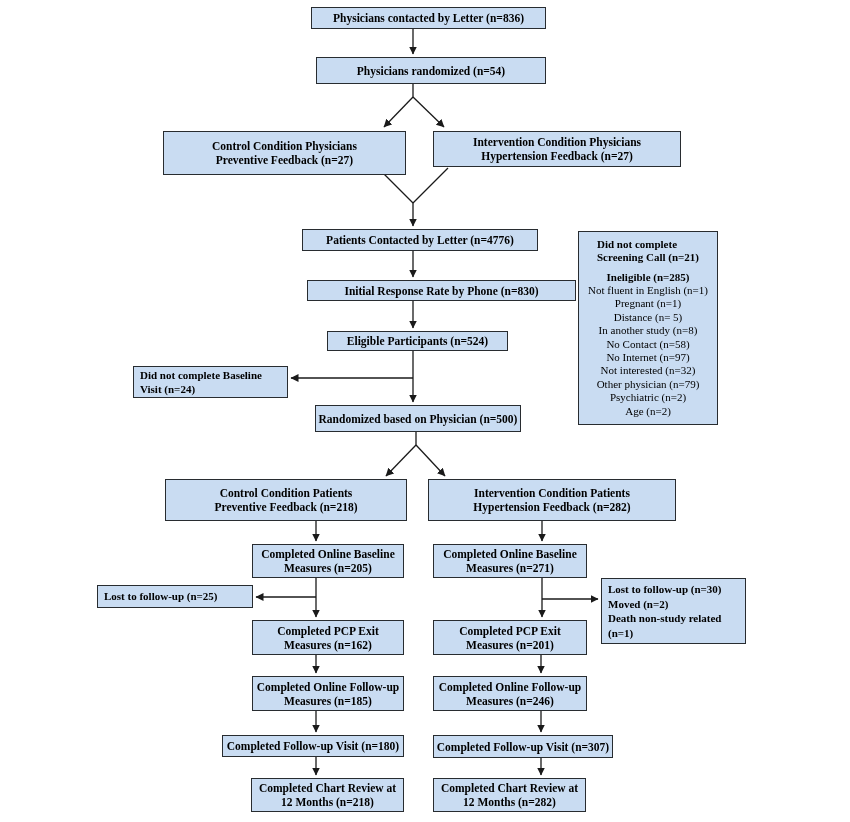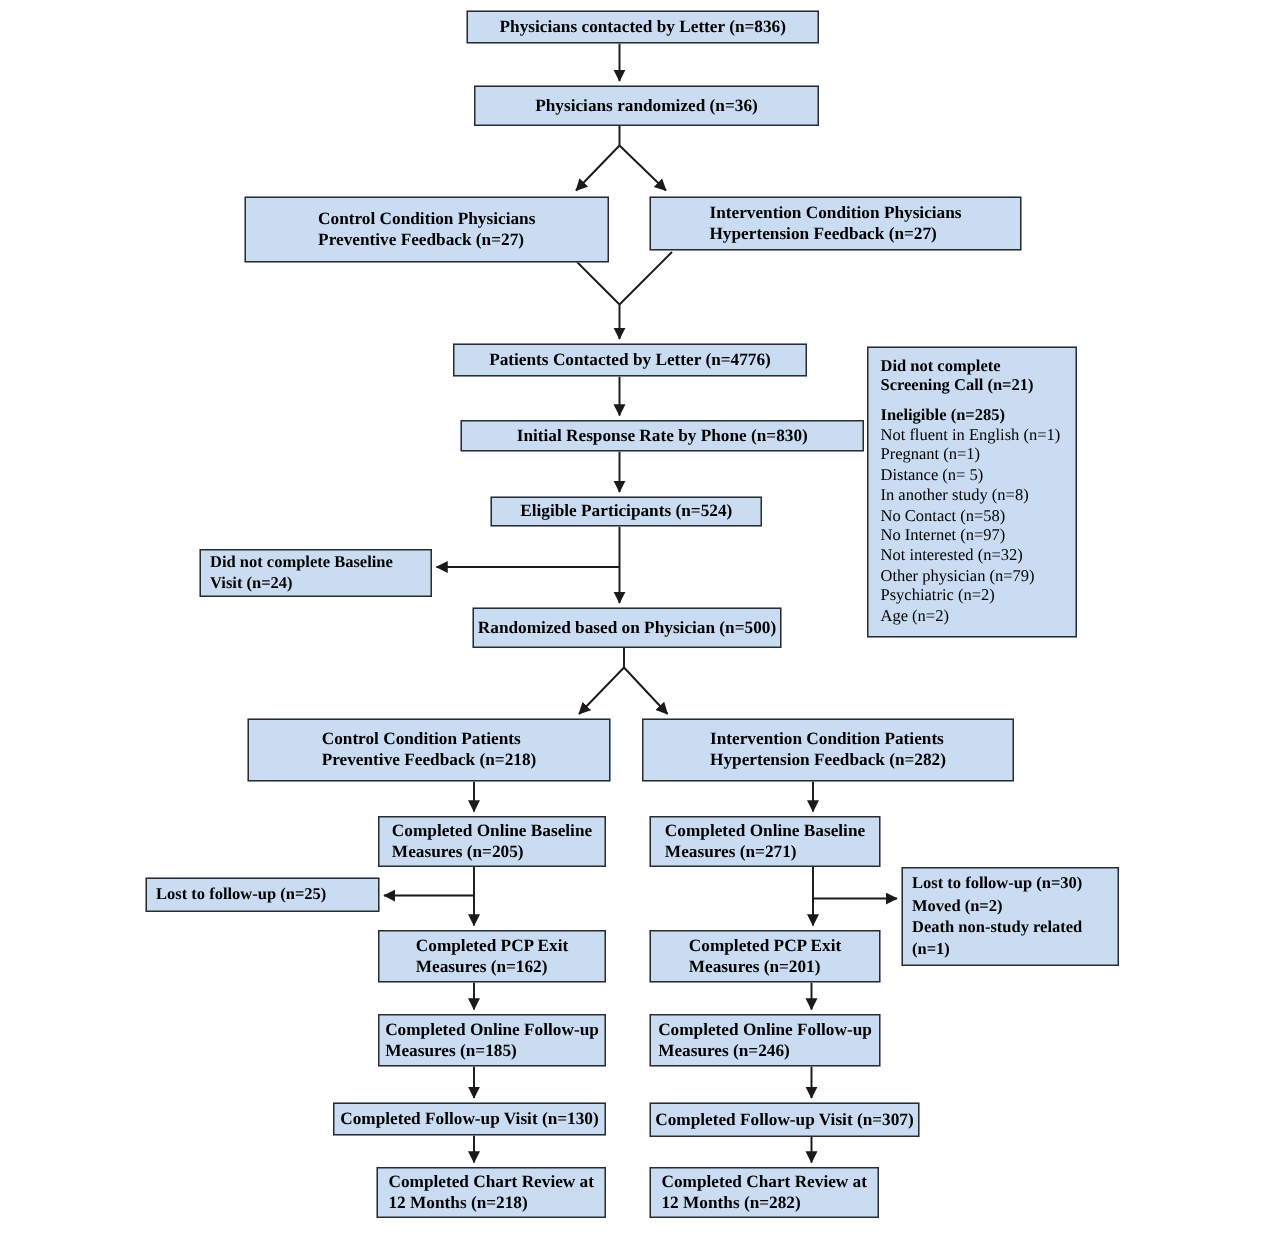--- a/index.html
+++ b/index.html
@@ -15,29 +15,29 @@
     position:relative;width:850px;height:822px;background:var(--background);
     font-family:"Liberation Serif","DejaVu Serif",serif;color:var(--text);
     overflow:hidden;
   }
   #arrows{position:absolute;left:0;top:0;}
   #arrows line{stroke:var(--arrow);stroke-width:1.3;}
   #arrows marker path{fill:var(--arrow);}
   .box{
     position:absolute;background:var(--box-fill);border:1.5px solid var(--box-border);
     display:flex;align-items:center;justify-content:center;
-    font-weight:bold;font-size:11.5px;line-height:14px;text-align:left;
+    font-weight:bold;font-size:11.5px;line-height:14px;text-align:center;
   }
   .box span,.box div{white-space:pre-line;}
   .note{
     font-weight:bold;justify-content:flex-start;text-align:left;
     padding:2px 6px;font-size:11px;line-height:14.5px;
   }
   .screening{
-    flex-direction:column;align-items:flex-start;justify-content:flex-start;
+    flex-direction:column;align-items:center;justify-content:flex-start;
     padding:6px 8px;font-size:11px;line-height:13.4px;font-weight:normal;text-align:left;
   }
   .screening .bold{font-weight:bold;}
   .screening .gap{height:13px;}
 </style>
 </head>
 <body>
 
 <div id="canvas">
 
@@ -94,21 +94,21 @@
       <line x1="541" y1="711" x2="541" y2="732" marker-end="url(#ah)"></line>
       <line x1="541" y1="758" x2="541" y2="775" marker-end="url(#ah)"></line>
     </g>
   </svg>
 
   <div class="box" style="left:311px;top:7px;width:235px;height:22px">
     <span>Physicians contacted by Letter (n=836)</span>
   </div>
 
   <div class="box" style="left:316px;top:57px;width:230px;height:27px">
-    <span>Physicians randomized (n=36)</span>
+    <span>Physicians randomized (n=54)</span>
   </div>
 
   <div class="box" style="left:163px;top:131px;width:243px;height:44px">
     <span>Control Condition Physicians
 Preventive Feedback (n=27)</span>
   </div>
 
   <div class="box" style="left:433px;top:131px;width:248px;height:36px">
     <span>Intervention Condition Physicians
 Hypertension Feedback (n=27)</span>
@@ -196,21 +196,21 @@
     <span>Completed Online Follow-up
 Measures (n=185)</span>
   </div>
 
   <div class="box" style="left:433px;top:676px;width:154px;height:35px">
     <span>Completed Online Follow-up
 Measures (n=246)</span>
   </div>
 
   <div class="box" style="left:222px;top:735px;width:182px;height:22px">
-    <span>Completed Follow-up Visit (n=130)</span>
+    <span>Completed Follow-up Visit (n=180)</span>
   </div>
 
   <div class="box" style="left:433px;top:735px;width:180px;height:23px">
     <span>Completed Follow-up Visit (n=307)</span>
   </div>
 
   <div class="box" style="left:251px;top:778px;width:153px;height:34px">
     <span>Completed Chart Review at
 12 Months (n=218)</span>
   </div>

